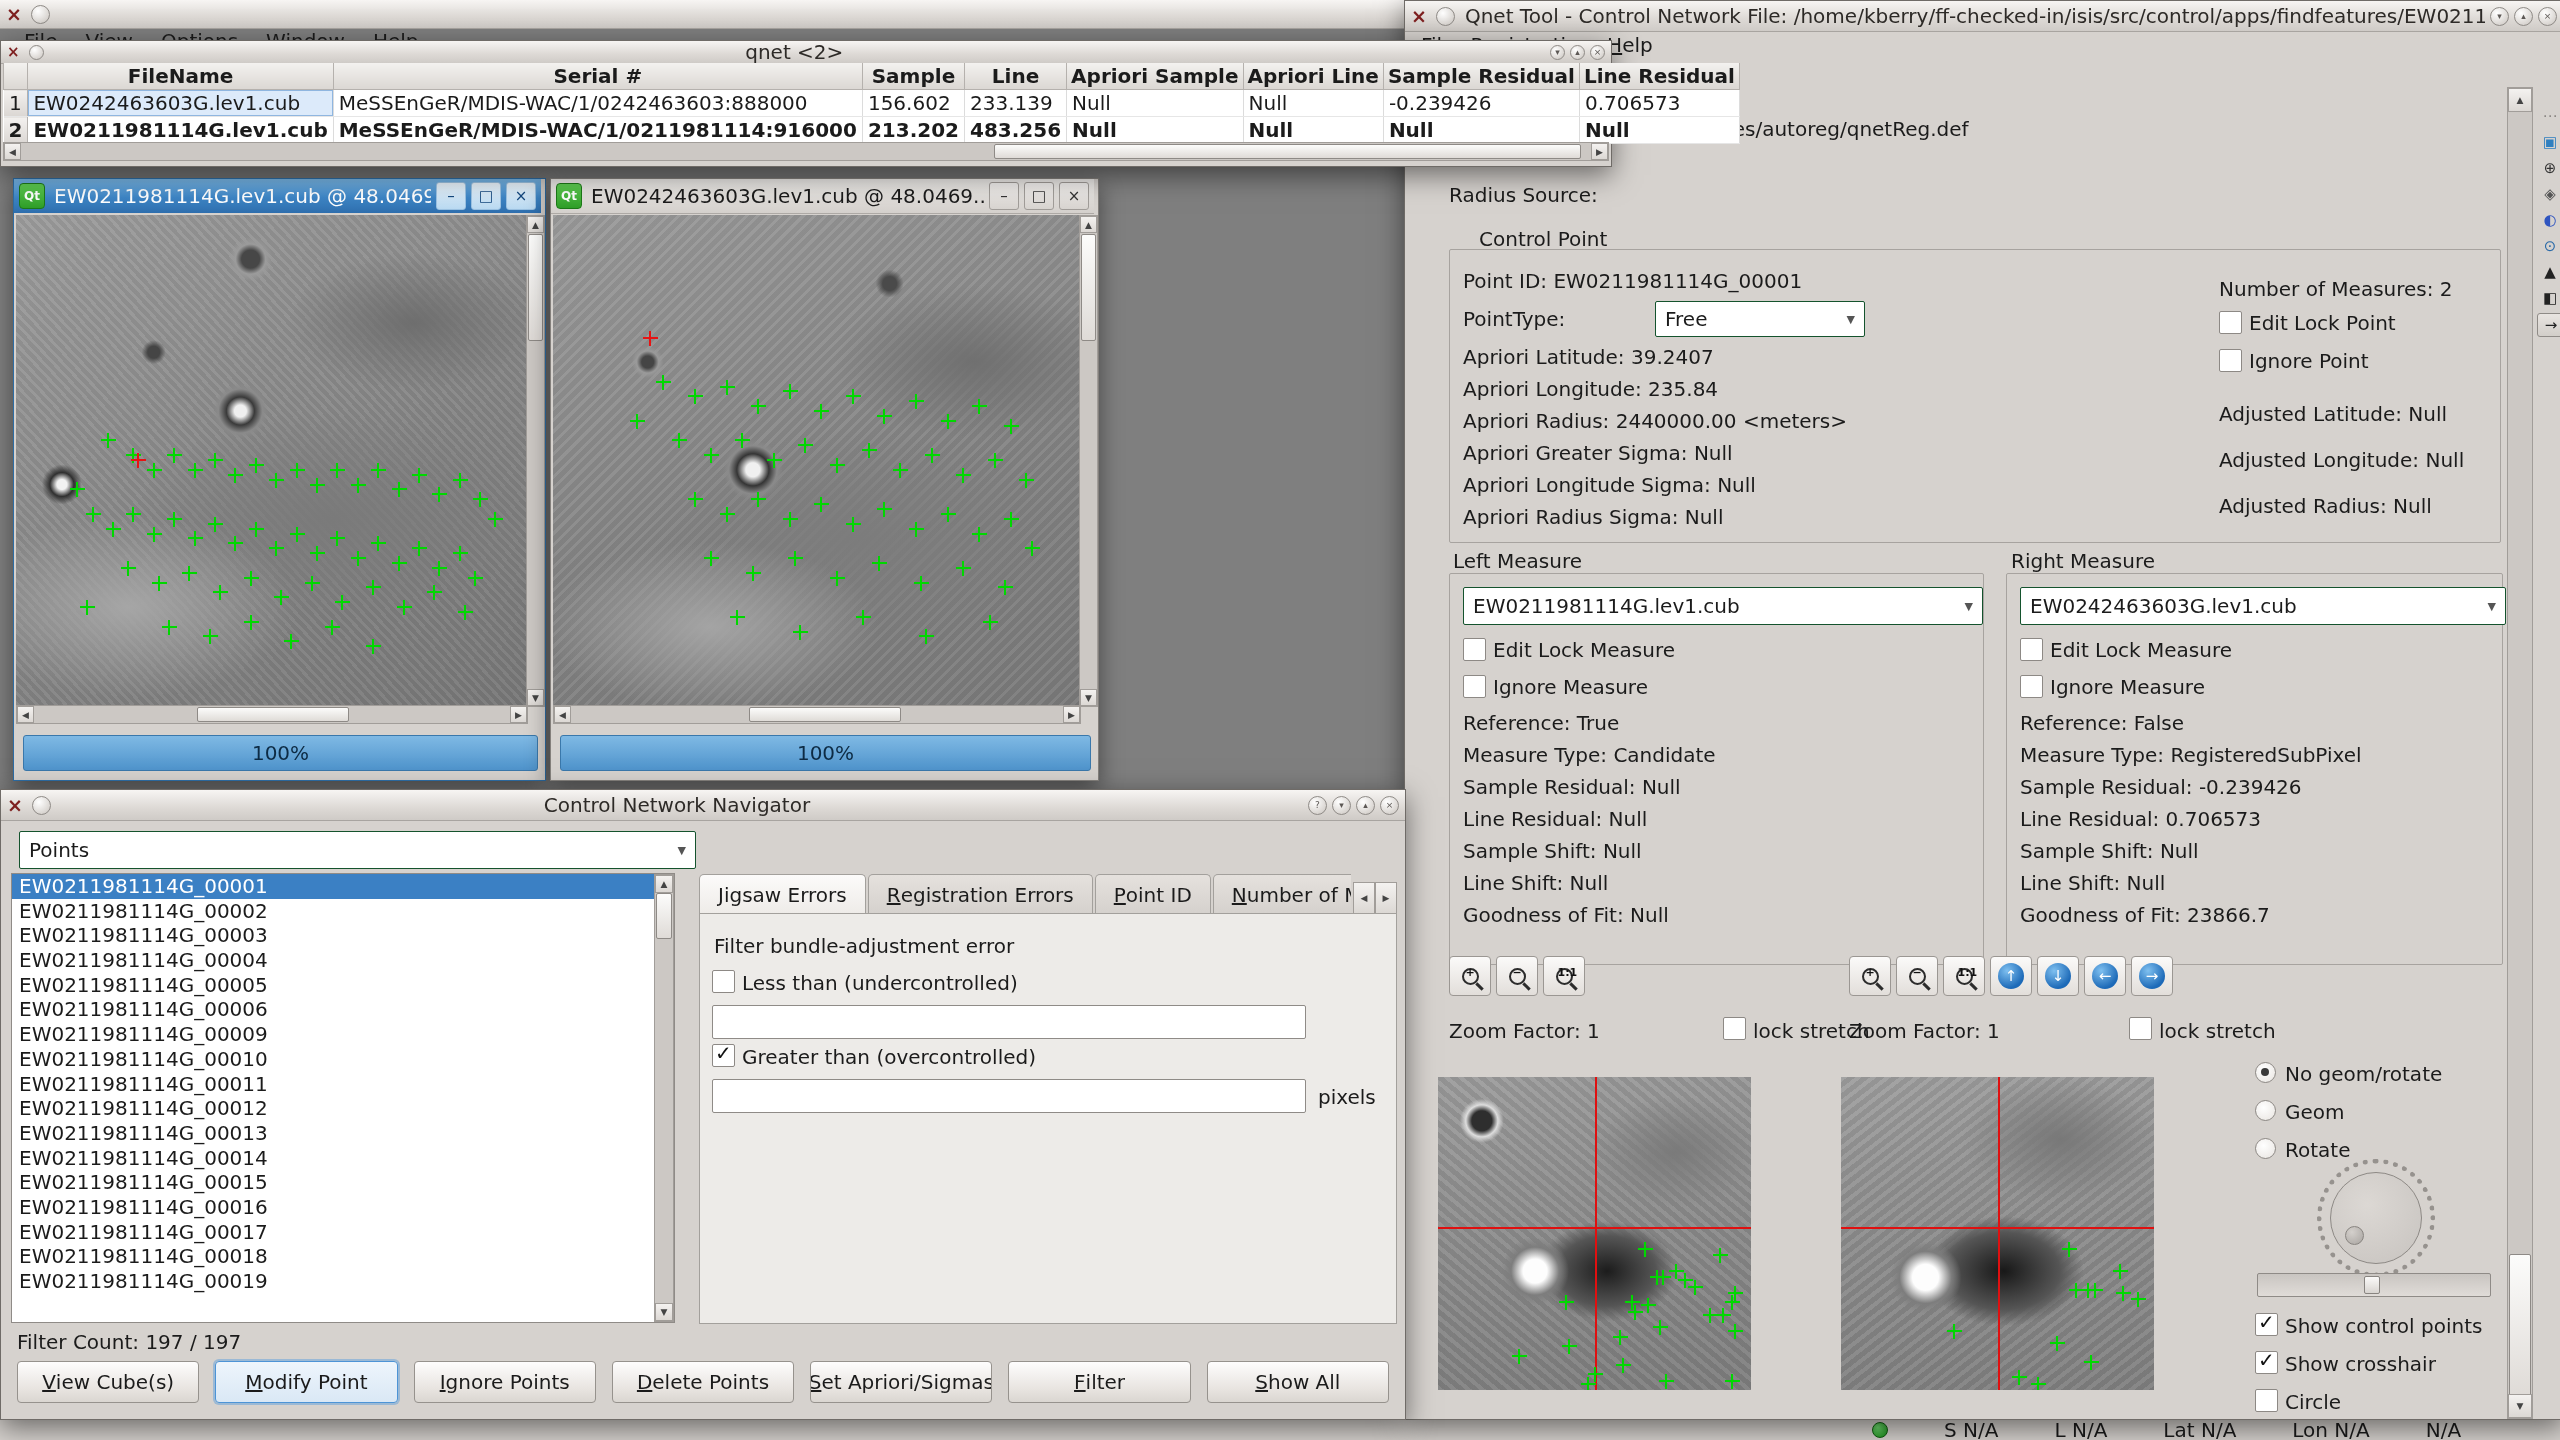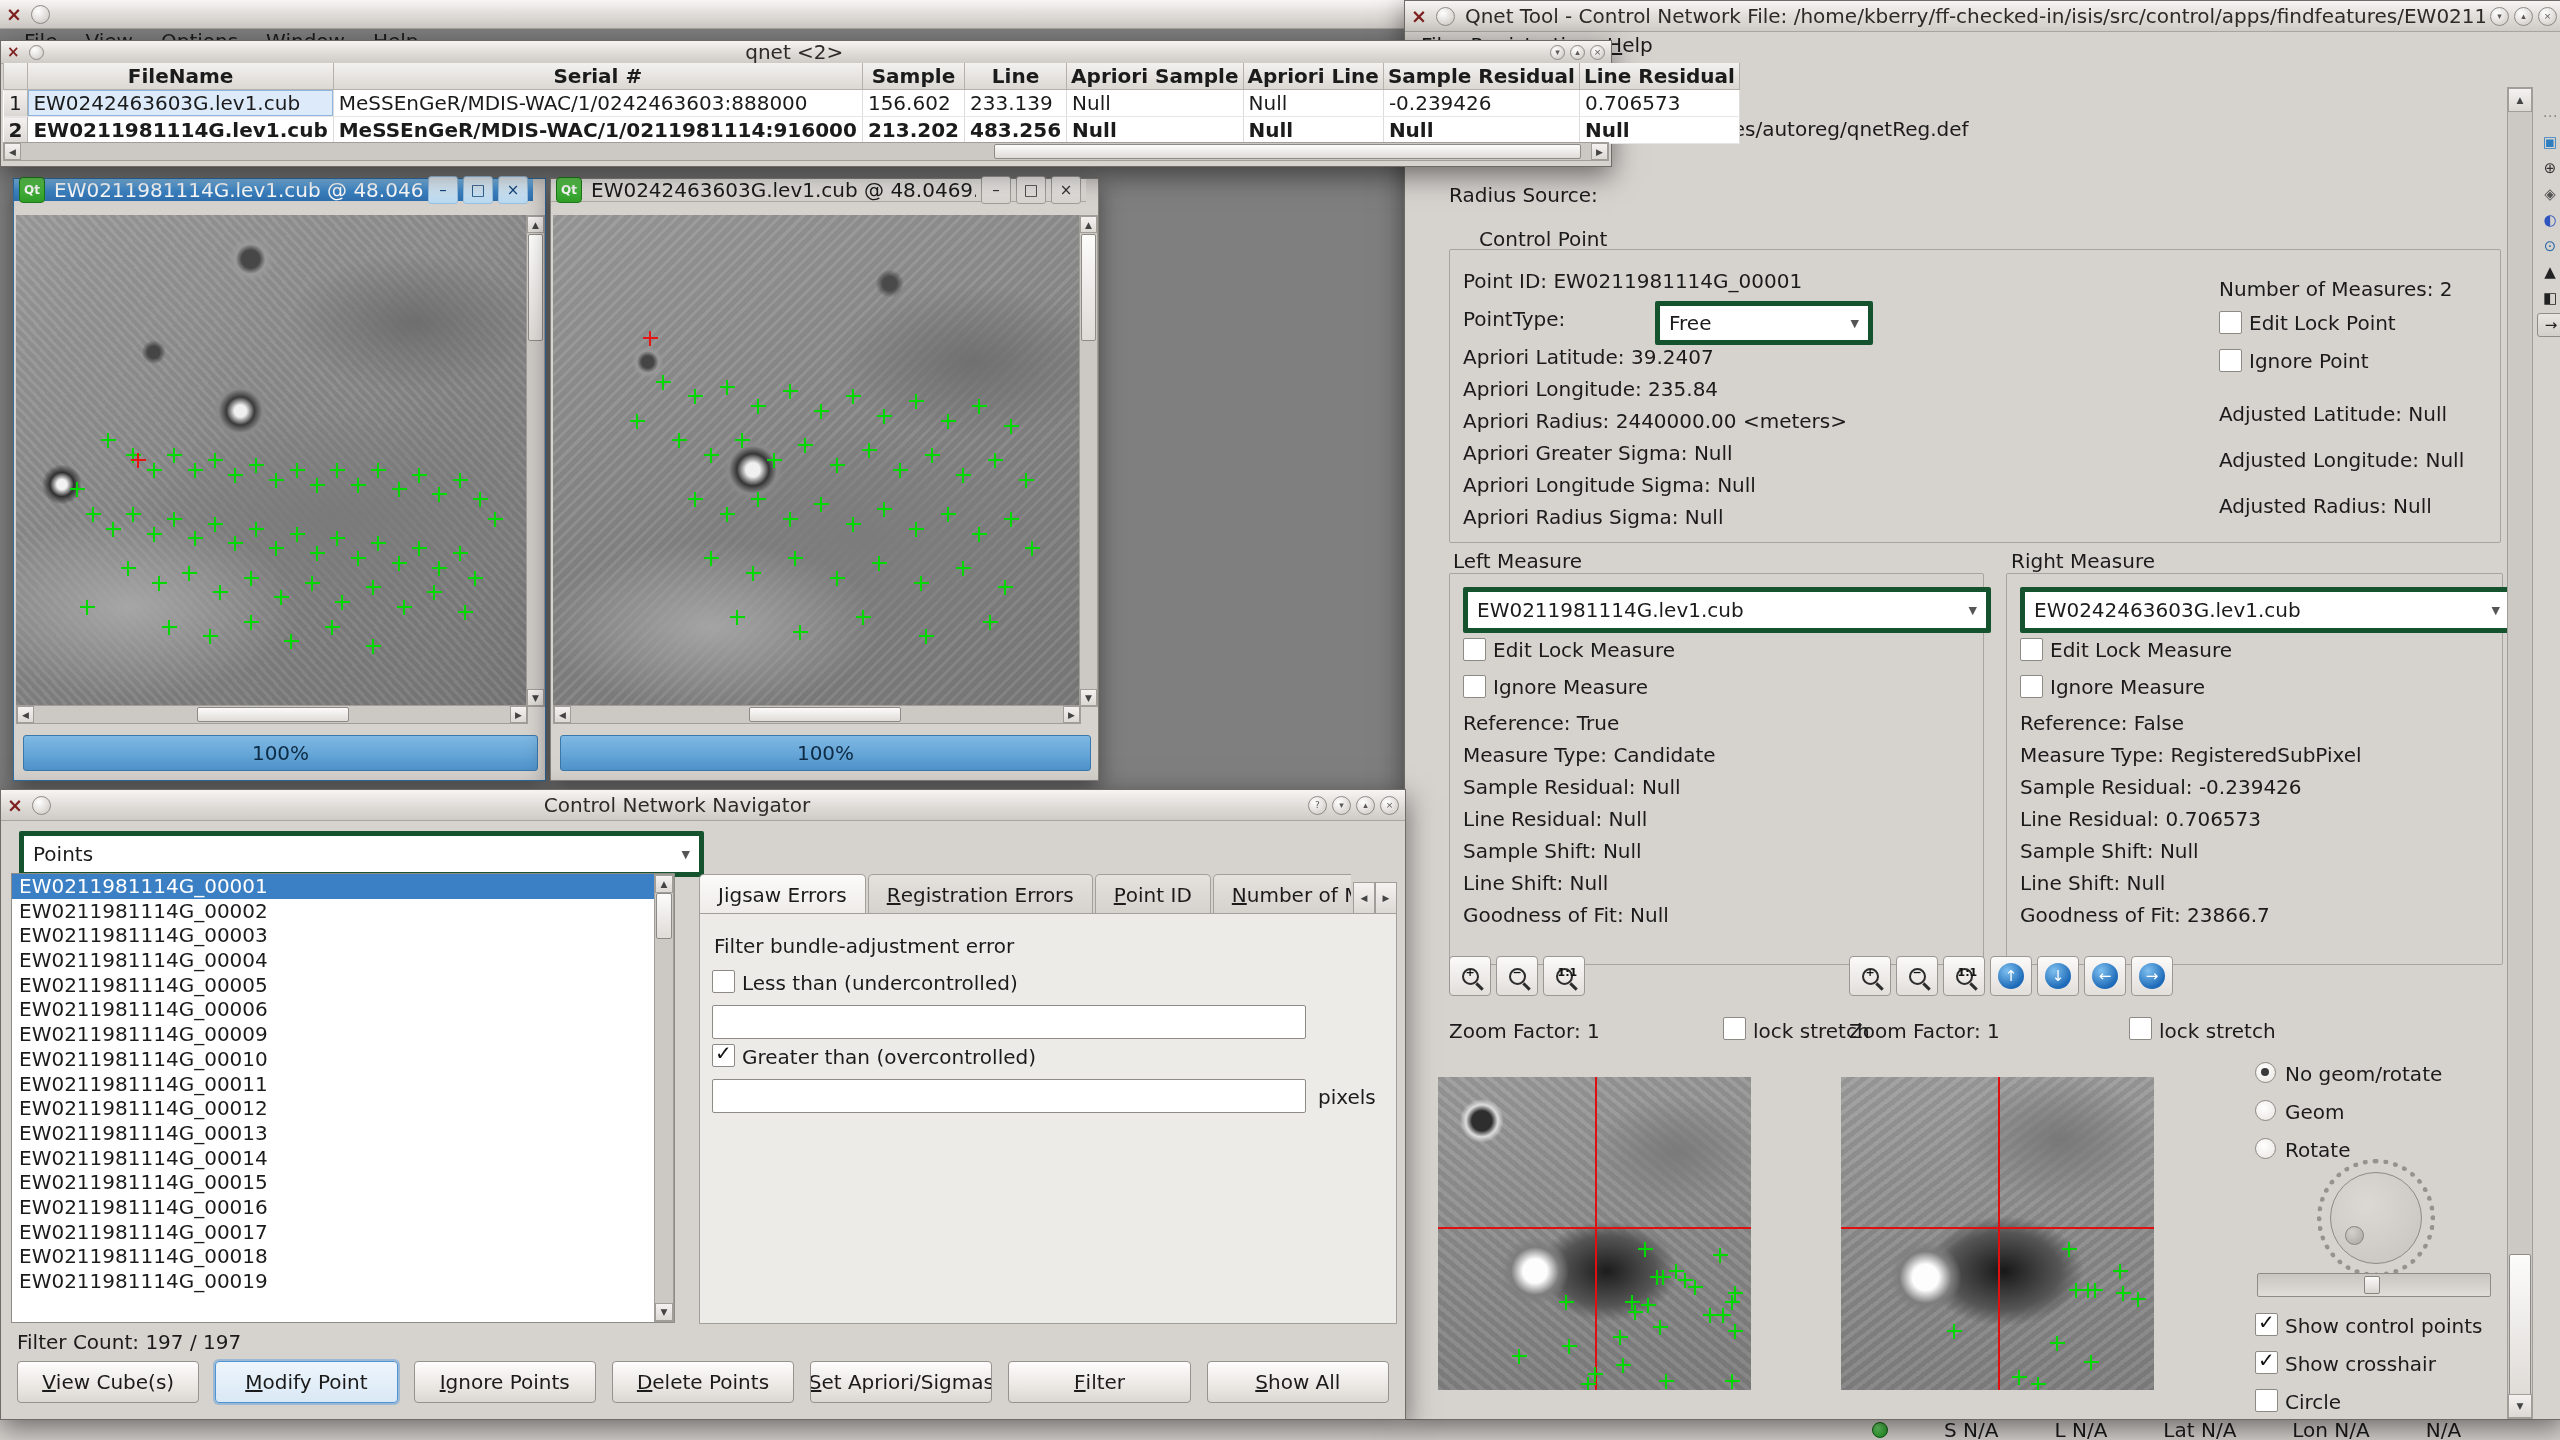--- a/index.html
+++ b/index.html
@@ -34,21 +34,21 @@
   .q2table td{border-right:1px solid #dcdcdc;border-bottom:1px solid #e6e6e6;padding:0 5px;height:26px;
     white-space:nowrap;overflow:hidden;font-size:20px}
   .q2table td:first-child{background:linear-gradient(#f3f1ef,#dbd7d3);border-right:1px solid #b5b1ad;text-align:center}
   .q2table tr.b td{font-weight:bold}
   .q2table td.hl{background:#dceafa;box-shadow:inset 0 0 0 1px #8fb6e0}
 
   
   .viewer{position:absolute;background:#d6d2ce;box-shadow:0 8px 22px rgba(0,0,0,.45)}
   .v1{border:1px solid #2e6da4}
   .v2{border:1px solid #84807c}
-  .vt{position:absolute;left:0;top:0;right:12px;height:22px;display:flex;align-items:center;padding:0 5px}
+  .vt{position:absolute;left:0;top:0;right:4px;height:34px;display:flex;align-items:center;padding:0 5px}
   .v1 .vt{background:linear-gradient(#7ab8e8,#3d85c6 55%,#2f6fae);color:#fff}
   .v2 .vt{background:linear-gradient(#edebe8,#d5d1cd);color:#1b1b1b;border-bottom:1px solid #aeaaa6}
   .qt{width:24px;height:24px;border-radius:4px;background:linear-gradient(#5fce52,#2f9e28);color:#fff;
     font-weight:bold;font-size:12px;display:flex;align-items:center;justify-content:center;margin-right:9px;border:1px solid #1d7a18;flex:0 0 auto}
   .vt .t{flex:1;white-space:nowrap;overflow:hidden}
   .wbtn{width:28px;height:26px;margin-left:5px;border-radius:3px;display:flex;align-items:center;justify-content:center;font-size:15px;flex:0 0 auto}
   .v1 .wbtn{background:linear-gradient(#eaf4fc,#badaf2);color:#14477e;border:1px solid #9cc2e2}
   .v2 .wbtn{background:linear-gradient(#f3f1ef,#d8d4d0);color:#333;border:1px solid #a19d99}
   .vimg{position:absolute;overflow:hidden}
   .zoom100{position:absolute;display:flex;align-items:center;justify-content:center;
@@ -91,21 +91,21 @@
   .cross{position:absolute;width:15px;height:15px;margin:-7px 0 0 -7px}
   .cross:before,.cross:after{content:'';position:absolute;background:#00d800}
   .cross:before{left:6px;top:0;width:2px;height:15px}
   .cross:after{top:6px;left:0;width:15px;height:2px}
   .cross.red:before,.cross.red:after{background:#e81313}
   .chip{position:absolute;overflow:hidden}
   .chipH{position:absolute;left:0;right:0;height:2px;background:#e01010}
   .chipV{position:absolute;top:0;bottom:0;width:2px;background:#e01010}
 
   
-  .combo{position:absolute;background:#fff;border:5px solid #14532d;border-radius:2px;display:flex;
+  .combo{position:absolute;background:#fff;border:1px solid #14532d;border-radius:2px;display:flex;
     align-items:center;padding:0 9px;white-space:nowrap;overflow:hidden}
   .combo .ar{margin-left:auto;font-size:11px;color:#555;padding-left:10px}
   .gbox{position:absolute;border:1px solid #a7a39f;border-radius:2px}
   .cb{position:absolute;width:21px;height:21px;background:#fff;border:1px solid #8d8985;border-radius:2px}
   .cb.on:after{content:'\2713';position:absolute;left:2px;top:-4px;font-size:20px;font-weight:bold;color:#111}
   .radio{position:absolute;width:19px;height:19px;border:1px solid #8d8985;border-radius:50%;
     background:radial-gradient(circle at 40% 35%,#fff,#e8e4e0)}
   .radio.on:after{content:'';position:absolute;left:5px;top:5px;width:8px;height:8px;border-radius:50%;background:#3a3a3a}
   .tin{position:absolute;height:34px;background:#fff;border:1px solid #8f8b87;border-radius:2px;
     font:inherit;padding:0 8px;box-sizing:border-box}

